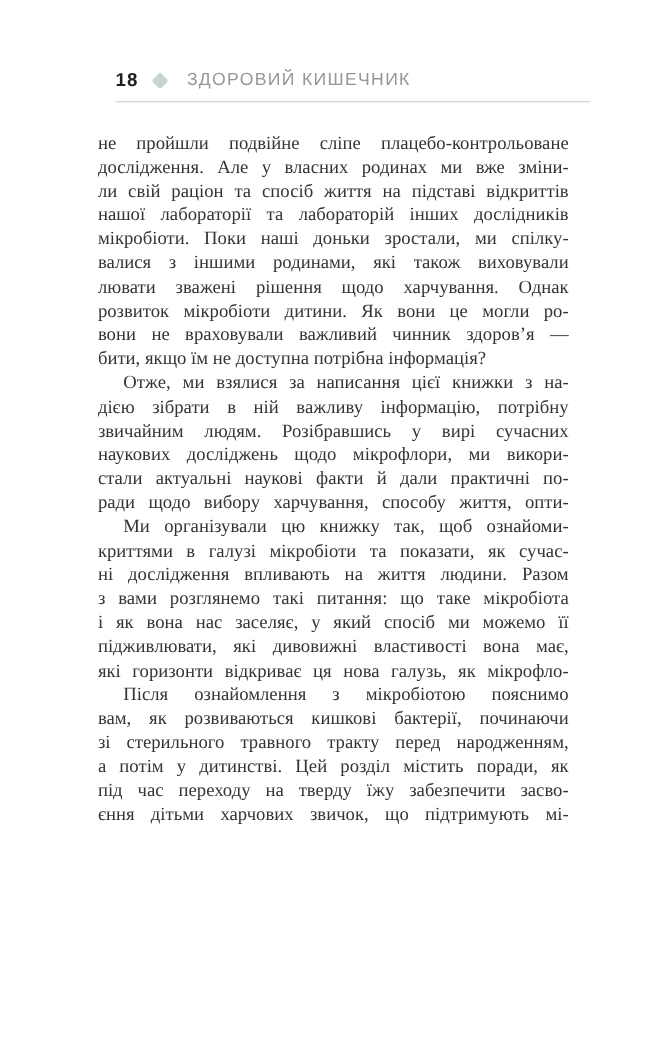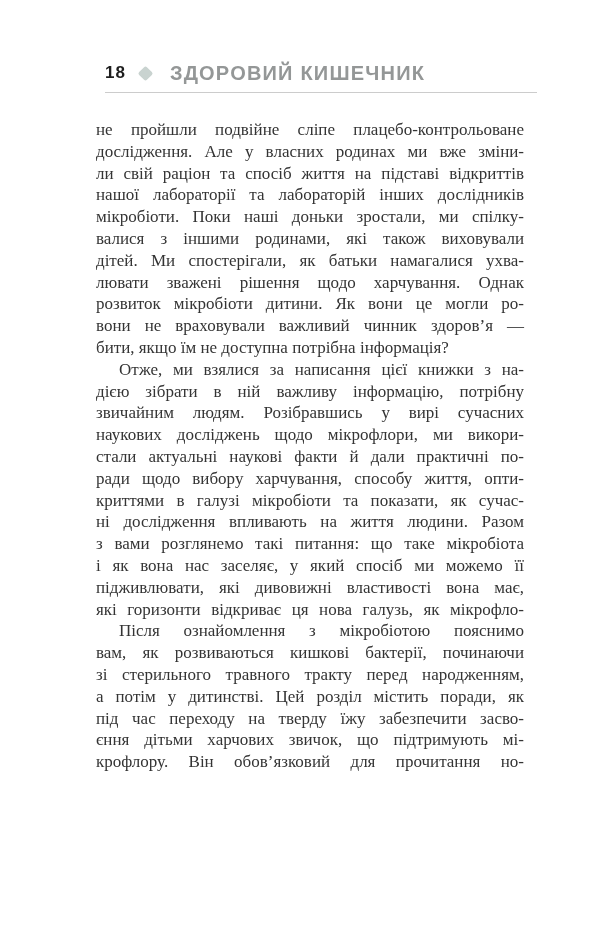--- a/index.html
+++ b/index.html
@@ -40,37 +40,36 @@
     width: 11px;
     height: 11px;
     background: var(--diamond);
     transform: rotate(45deg);
     border-radius: 2px;
     margin-left: 14px;
     flex: 0 0 auto;
   }
   .running-title {
     margin-left: 19px;
-    font-size: 20px;
+    font-size: 16px;
     letter-spacing: 1.2px;
     color: var(--running_title);
     white-space: nowrap;
-    font-weight: bold;
   }
   .header-rule {
     position: absolute;
     left: 105px;
     top: 92px;
     width: 432px;
     height: 1px;
     background: var(--rule);
   }
   .body-text {
     position: absolute;
-    left: 96px;
+    left: 89px;
     top: 119px;
     width: 428px;
     font-size: 17px;
     line-height: 21.8px;
     color: var(--body_text);
   }
   .line {
     text-align: justify;
     text-align-last: justify;
     height: 21.8px;
@@ -89,38 +88,37 @@
     <span class="running-title">ЗДОРОВИЙ КИШЕЧНИК</span>
   </div>
   <div class="header-rule"></div>
   <div class="body-text">
       <div class="line">не пройшли подвійне сліпе плацебо-контрольоване</div>
       <div class="line">дослідження. Але у власних родинах ми вже зміни-</div>
       <div class="line">ли свій раціон та спосіб життя на підставі відкриттів</div>
       <div class="line">нашої лабораторії та лабораторій інших дослідників</div>
       <div class="line">мікробіоти. Поки наші доньки зростали, ми спілку-</div>
       <div class="line">валися з іншими родинами, які також виховували</div>
-      <div class="line">дітей. Ми спостерігали, як батьки намагалися ухва-</div>
       <div class="line">лювати зважені рішення щодо харчування. Однак</div>
       <div class="line">розвиток мікробіоти дитини. Як вони це могли ро-</div>
       <div class="line">вони не враховували важливий чинник здоров’я —</div>
       <div class="line para-end">бити, якщо їм не доступна потрібна інформація?</div>
       <div class="line indent">Отже, ми взялися за написання цієї книжки з на-</div>
       <div class="line">дією зібрати в ній важливу інформацію, потрібну</div>
       <div class="line">звичайним людям. Розібравшись у вирі сучасних</div>
       <div class="line">наукових досліджень щодо мікрофлори, ми викори-</div>
       <div class="line">стали актуальні наукові факти й дали практичні по-</div>
       <div class="line">ради щодо вибору харчування, способу життя, опти-</div>
+      <div class="line indent">Ми організували цю книжку так, щоб ознайоми-</div>
       <div class="line">криттями в галузі мікробіоти та показати, як сучас-</div>
       <div class="line">ні дослідження впливають на життя людини. Разом</div>
       <div class="line">з вами розглянемо такі питання: що таке мікробіота</div>
       <div class="line">і як вона нас заселяє, у який спосіб ми можемо її</div>
       <div class="line">підживлювати, які дивовижні властивості вона має,</div>
       <div class="line">які горизонти відкриває ця нова галузь, як мікрофло-</div>
       <div class="line indent">Після ознайомлення з мікробіотою пояснимо</div>
       <div class="line">вам, як розвиваються кишкові бактерії, починаючи</div>
       <div class="line">зі стерильного травного тракту перед народженням,</div>
       <div class="line">а потім у дитинстві. Цей розділ містить поради, як</div>
       <div class="line">під час переходу на тверду їжу забезпечити засво-</div>
       <div class="line">єння дітьми харчових звичок, що підтримують мі-</div>
-      <div class="line">крофлору. Він обов’язковий для прочитання но-</div>
     </div>
 </div>
 
 </body></html>

